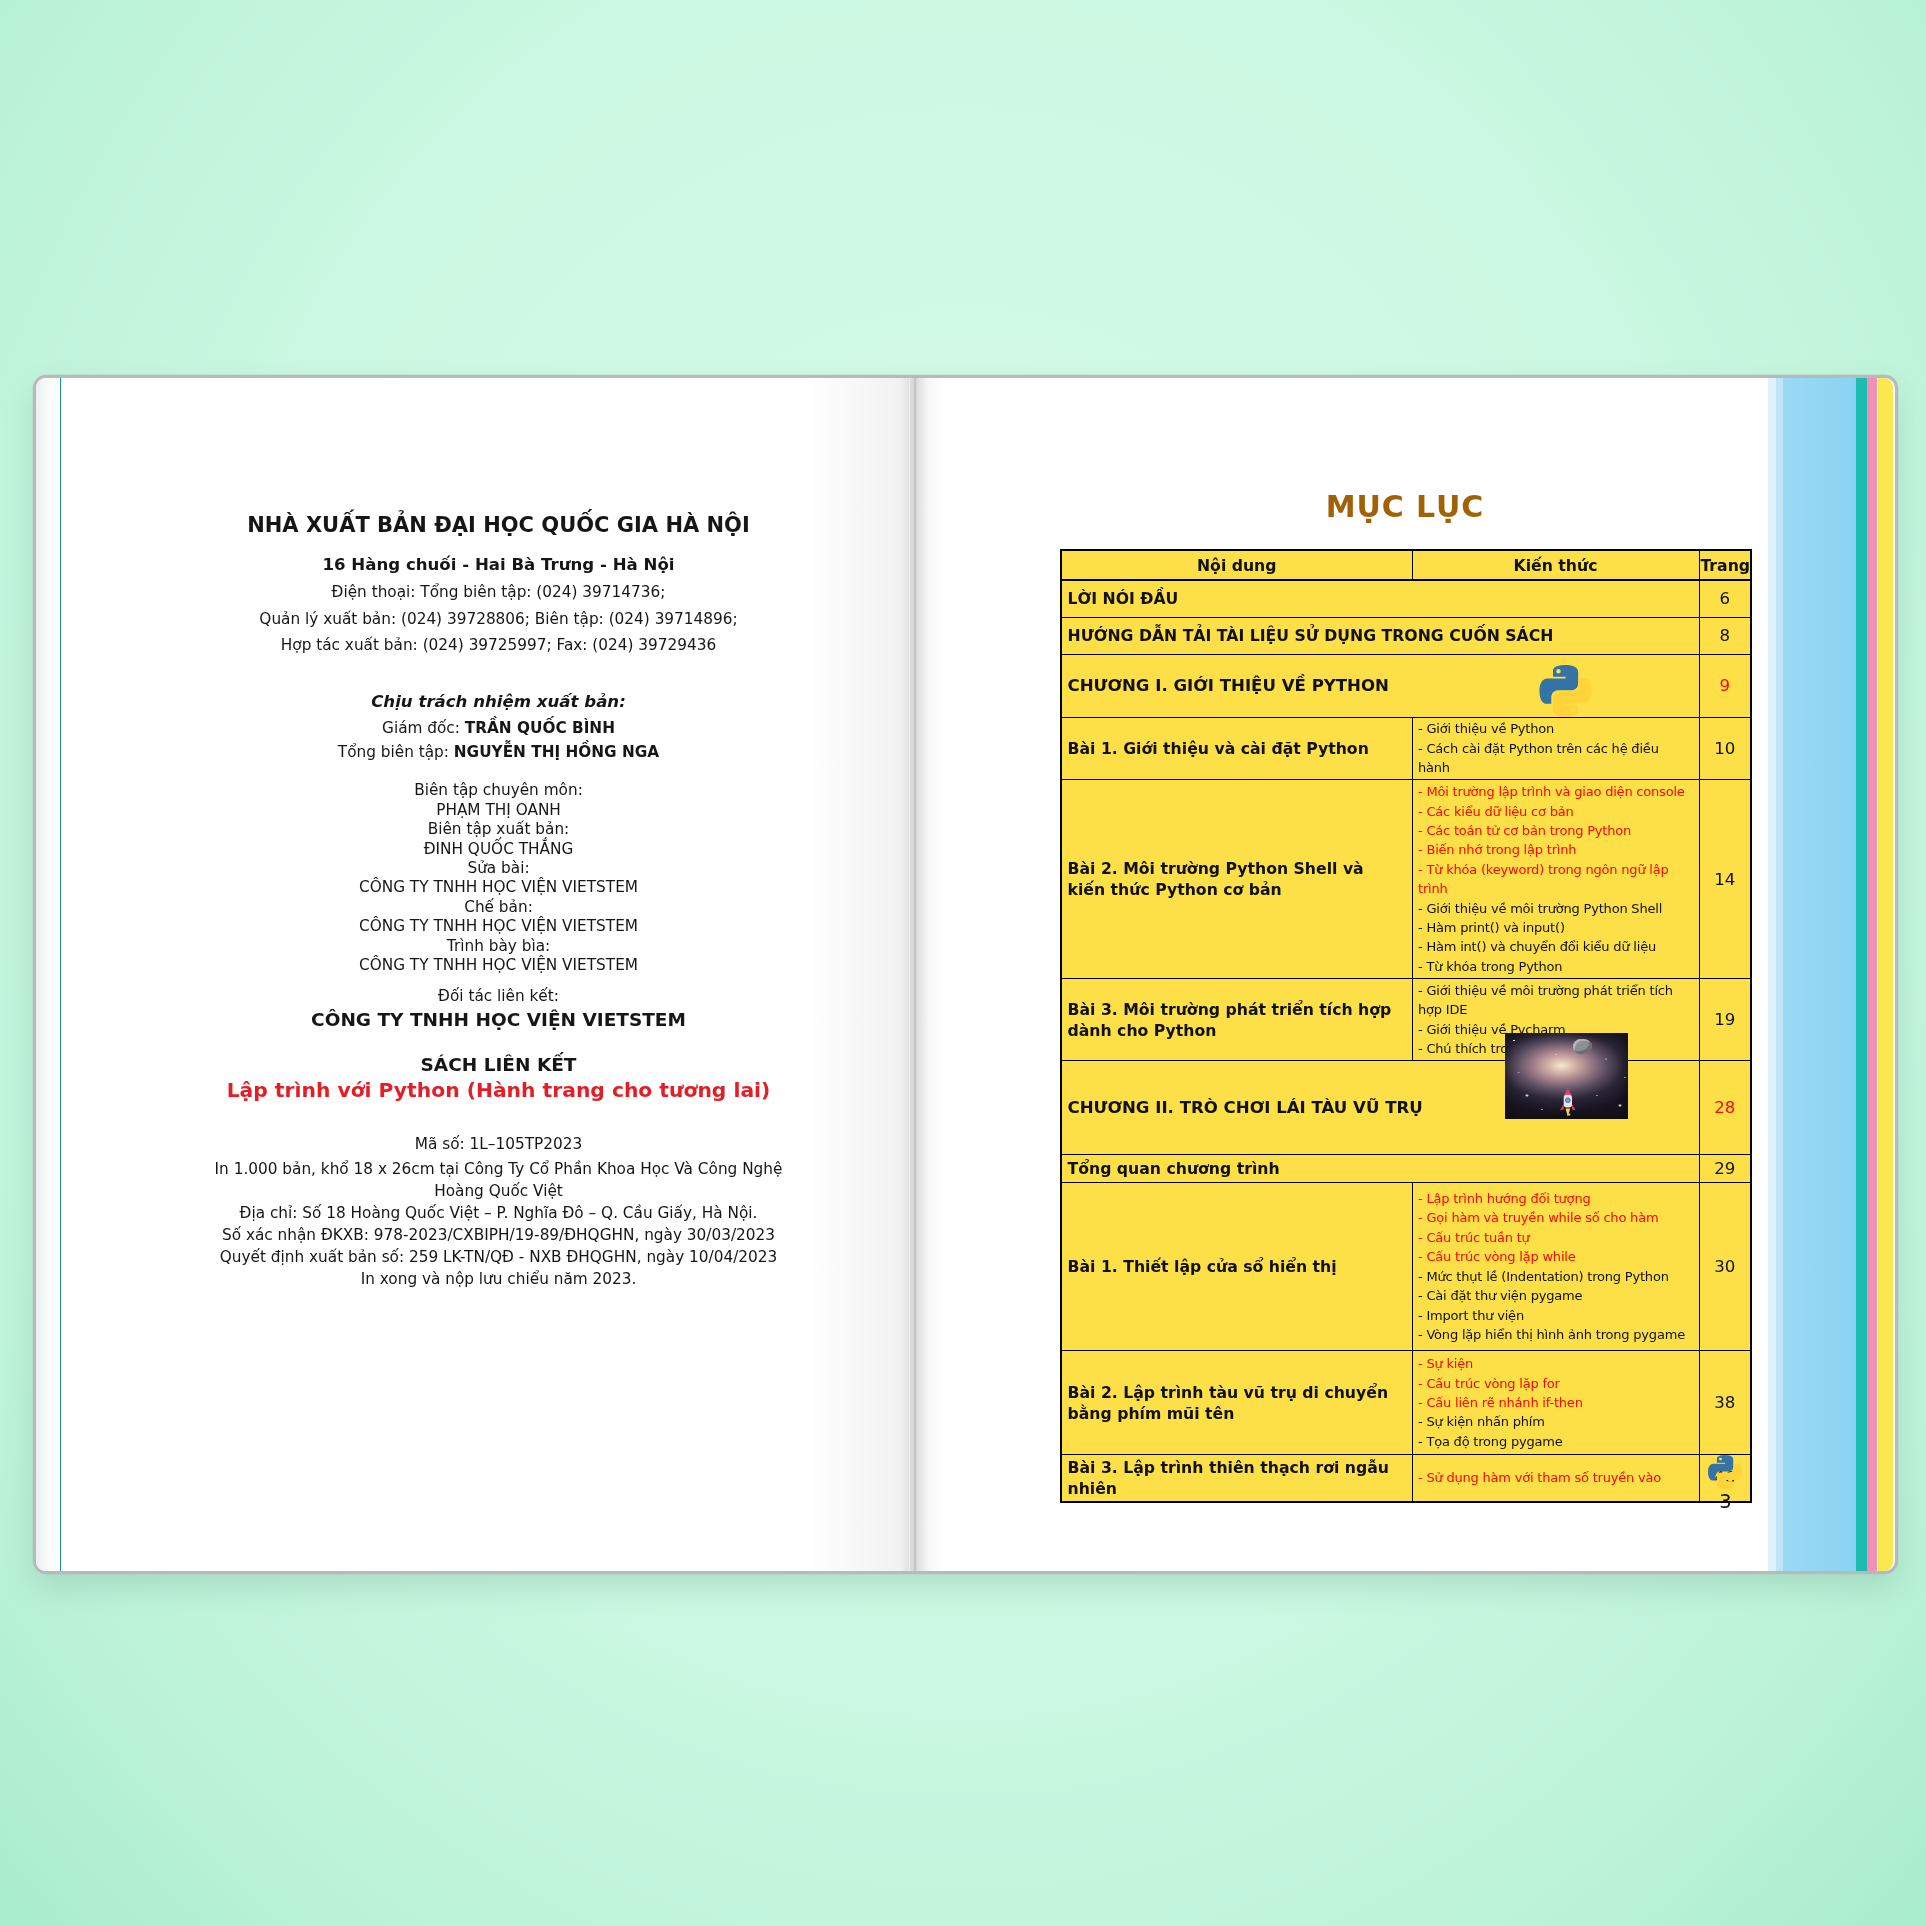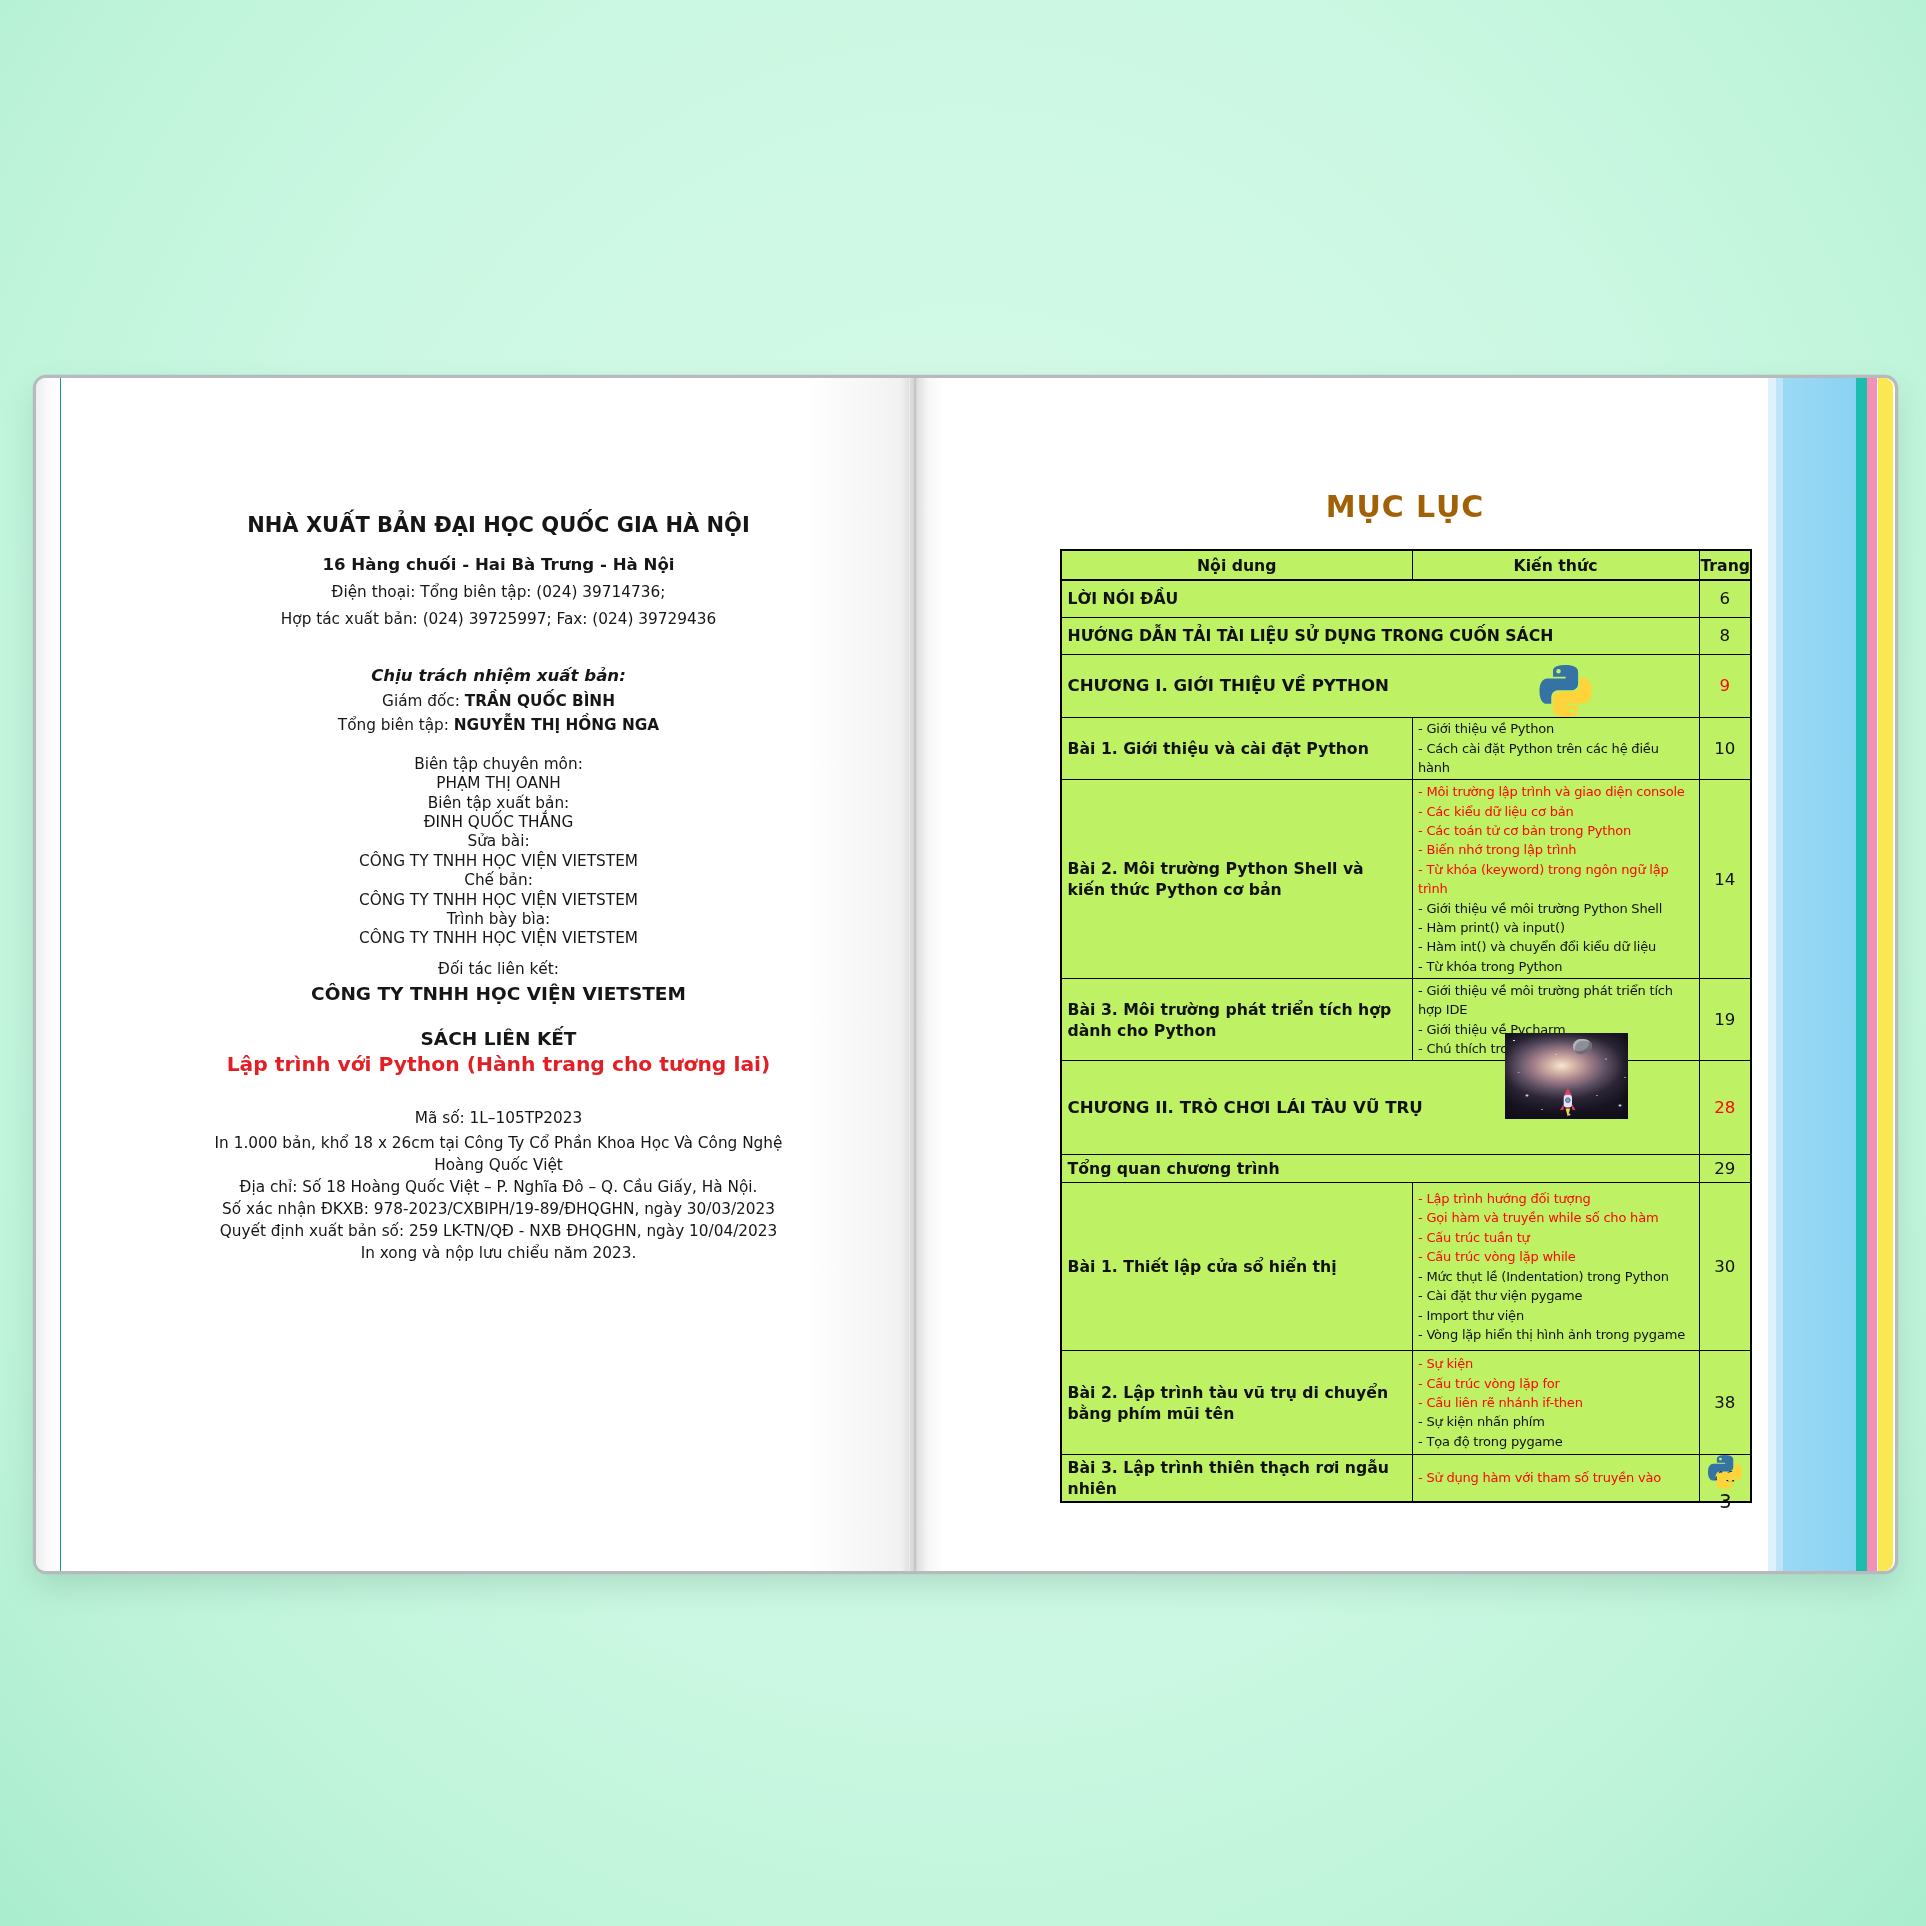--- a/index.html
+++ b/index.html
@@ -39,21 +39,21 @@
   .lp .booktitle{font-size:20.3px;font-weight:bold;line-height:26px;margin-top:0;color:#e31e25;}
   .lp .code{font-size:15.3px;line-height:21px;margin-top:31px;}
   .lp .bt{font-size:15.3px;line-height:22px;}
   .lp .bt.g{margin-top:2.8px;}
   b.name{font-weight:bold;}
 
   
   .rp-title{position:absolute;left:1024px;top:111px;width:690px;text-align:center;
     font-size:30px;font-weight:bold;color:#a16207;letter-spacing:0.9px;}
   table.toc{position:absolute;left:1024px;top:171px;width:690px;border-collapse:collapse;table-layout:fixed;
-    border:2.3px solid #000;background:#bef264;}
+    border:2.3px solid #000;background:#fde047;}
   table.toc td{border:1.4px solid #000;vertical-align:middle;padding:1.8px 5.5px;color:#111;}
   tr.hdr td{border-bottom:2.3px solid #000;text-align:center;font-weight:bold;font-size:15.7px;padding:1.8px 0.9px;}
   td.title{font-weight:bold;font-size:15.7px;line-height:21px;text-align:left;}
   td.pageno{text-align:center;font-size:16.6px;padding:1.8px 0.9px;}
   td.items{padding:2.8px 0.9px 2.8px 4.6px;}
   .item{font-size:13px;line-height:19.4px;letter-spacing:-0.2px;color:#111;}
   .red{color:#fd0606;}
   .blue{color:#1ba8e8;}
   tr.chap td.title{font-size:16.6px;}
   tr.chap td.pageno{color:#fd0606;}
@@ -78,20 +78,21 @@
 <body>
 
 <div class="book">
   <div class="left-stack"></div>
 
   <div class="page-left"></div>
   <div class="lp">
     <div class="pub">NHÀ XUẤT BẢN ĐẠI HỌC QUỐC GIA HÀ NỘI</div>
     <div class="addr">16 Hàng chuối - Hai Bà Trưng - Hà Nội</div>
     <div class="ln first">Điện thoại: Tổng biên tập: (024) 39714736;</div>
+    <div class="ln">Quản lý xuất bản: (024) 39728806; Biên tập: (024) 39714896;</div>
     <div class="ln">Hợp tác xuất bản: (024) 39725997; Fax: (024) 39729436</div>
     <div class="lbl mt76">Chịu trách nhiệm xuất bản:</div>
     <div class="ln mt8"><span>Giám đốc: </span><b class="name">TRẦN QUỐC BÌNH</b></div>
     <div class="ln mt4"><span>Tổng biên tập: </span><b class="name">NGUYỄN THỊ HỒNG NGA</b></div>
     <div class="credits">
       <div class="credit">Biên tập chuyên môn:</div>
       <div class="credit">PHẠM THỊ OANH</div>
       <div class="credit">Biên tập xuất bản:</div>
       <div class="credit">ĐINH QUỐC THẮNG</div>
       <div class="credit">Sửa bài:</div>

